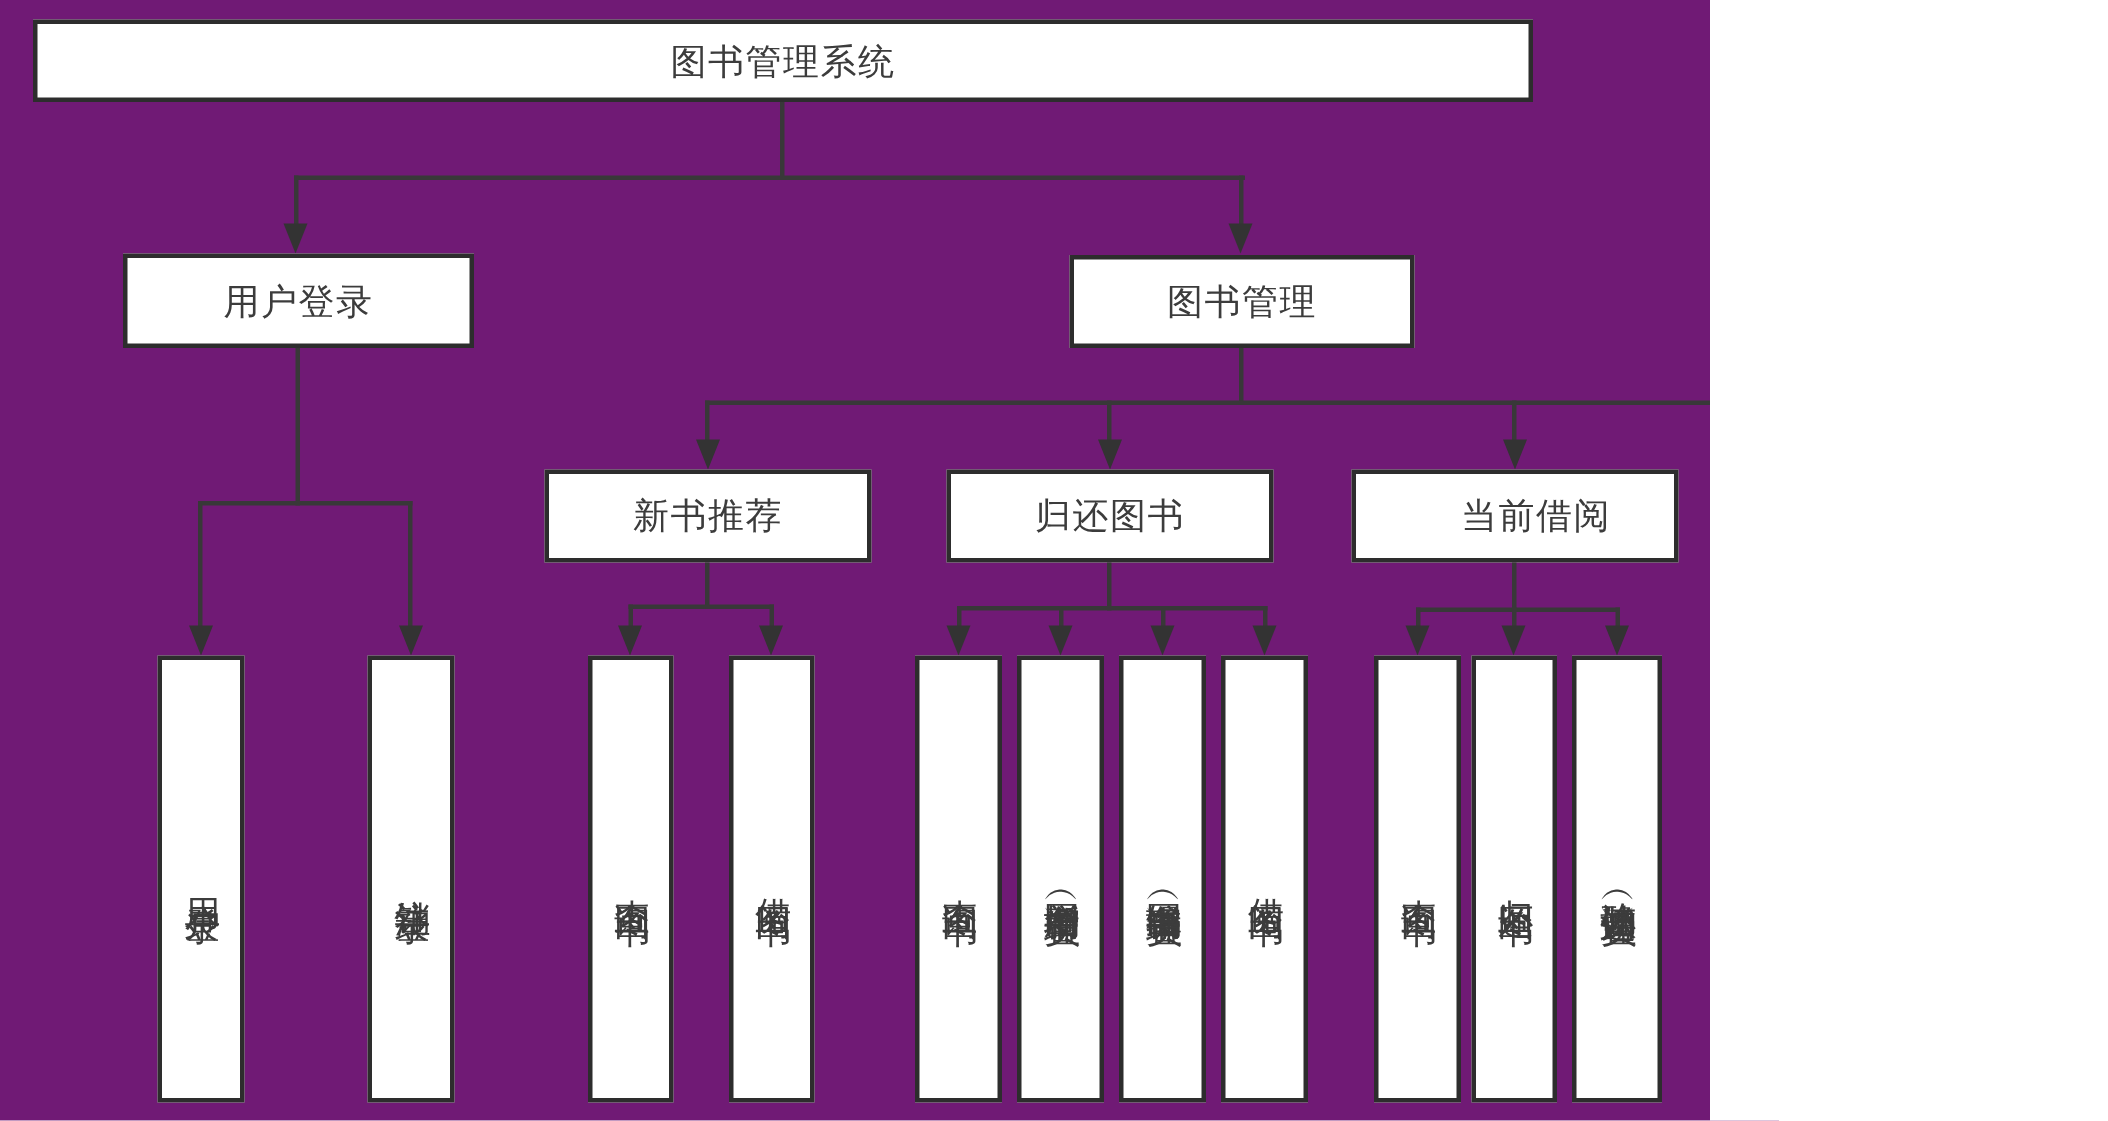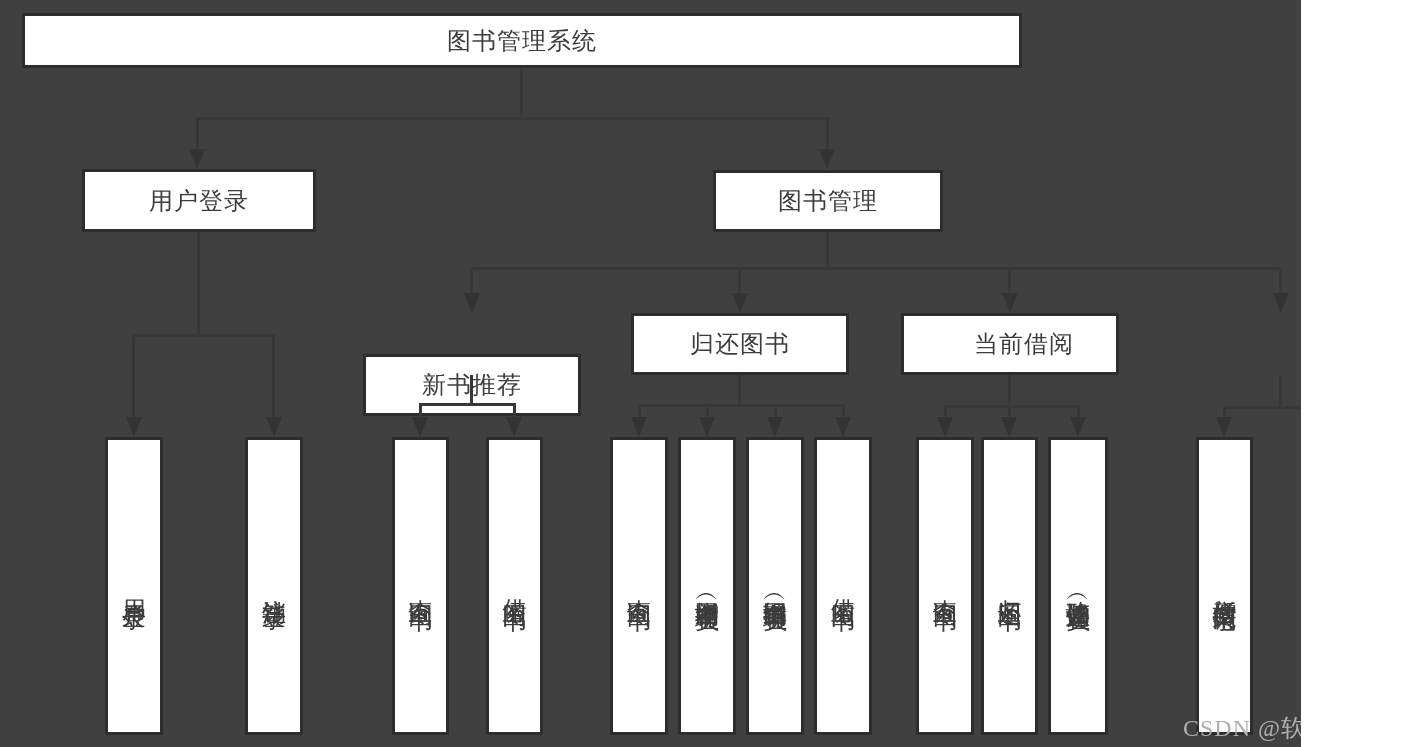--- a/index.html
+++ b/index.html
@@ -1,17 +1,17 @@
 <!DOCTYPE html>
 <html><head>
 <meta charset="utf-8">
 <style>
   html,body { margin:0; padding:0; background:#ffffff; }
   #canvas {
-    position:relative; width:1301px; height:747px; background:#404040;
+    position:relative; width:1140px; height:747px; background:#701a75;
     font-family:Liberation Serif, serif;
     overflow:hidden;
   }
   .box {
     position:absolute; box-sizing:border-box;
     border:3px solid #2d2d2d; background:#ffffff;
     display:flex; align-items:center; justify-content:center;
   }
   .hlabel { font-size:24px; color:#3c3c3c; letter-spacing:1px; white-space:nowrap; }
   .vtext {
@@ -65,21 +65,21 @@
   <div class="hline" style="left:470px;  top:267px; width:812px;"></div>
   <div class="vline" style="left:470px;  top:267px; height:28px;"></div>
   <div class="arrow" style="left:464px;  top:293px;"></div>
   <div class="vline" style="left:738px;  top:267px; height:28px;"></div>
   <div class="arrow" style="left:732px;  top:293px;"></div>
   <div class="vline" style="left:1008px; top:267px; height:28px;"></div>
   <div class="arrow" style="left:1002px; top:293px;"></div>
   <div class="vline" style="left:1279px; top:267px; height:28px;"></div>
   <div class="arrow" style="left:1273px; top:293px;"></div>
 
-  <div class="box" style="left:363px; top:313px; width:218px; height:62px;margin-top:41px;">
+  <div class="box" style="left:363px; top:313px; width:218px; height:62px;">
     <span class="hlabel">新书推荐</span>
   </div>
   <div class="box" style="left:631px; top:313px; width:218px; height:62px;">
     <span class="hlabel">归还图书</span>
   </div>
   <div class="box" style="left:901px; top:313px; width:218px; height:62px;padding-left:28px;">
     <span class="hlabel">当前借阅</span>
   </div>
 
   <div class="vline" style="left:470px; top:375px; height:31px;"></div>

